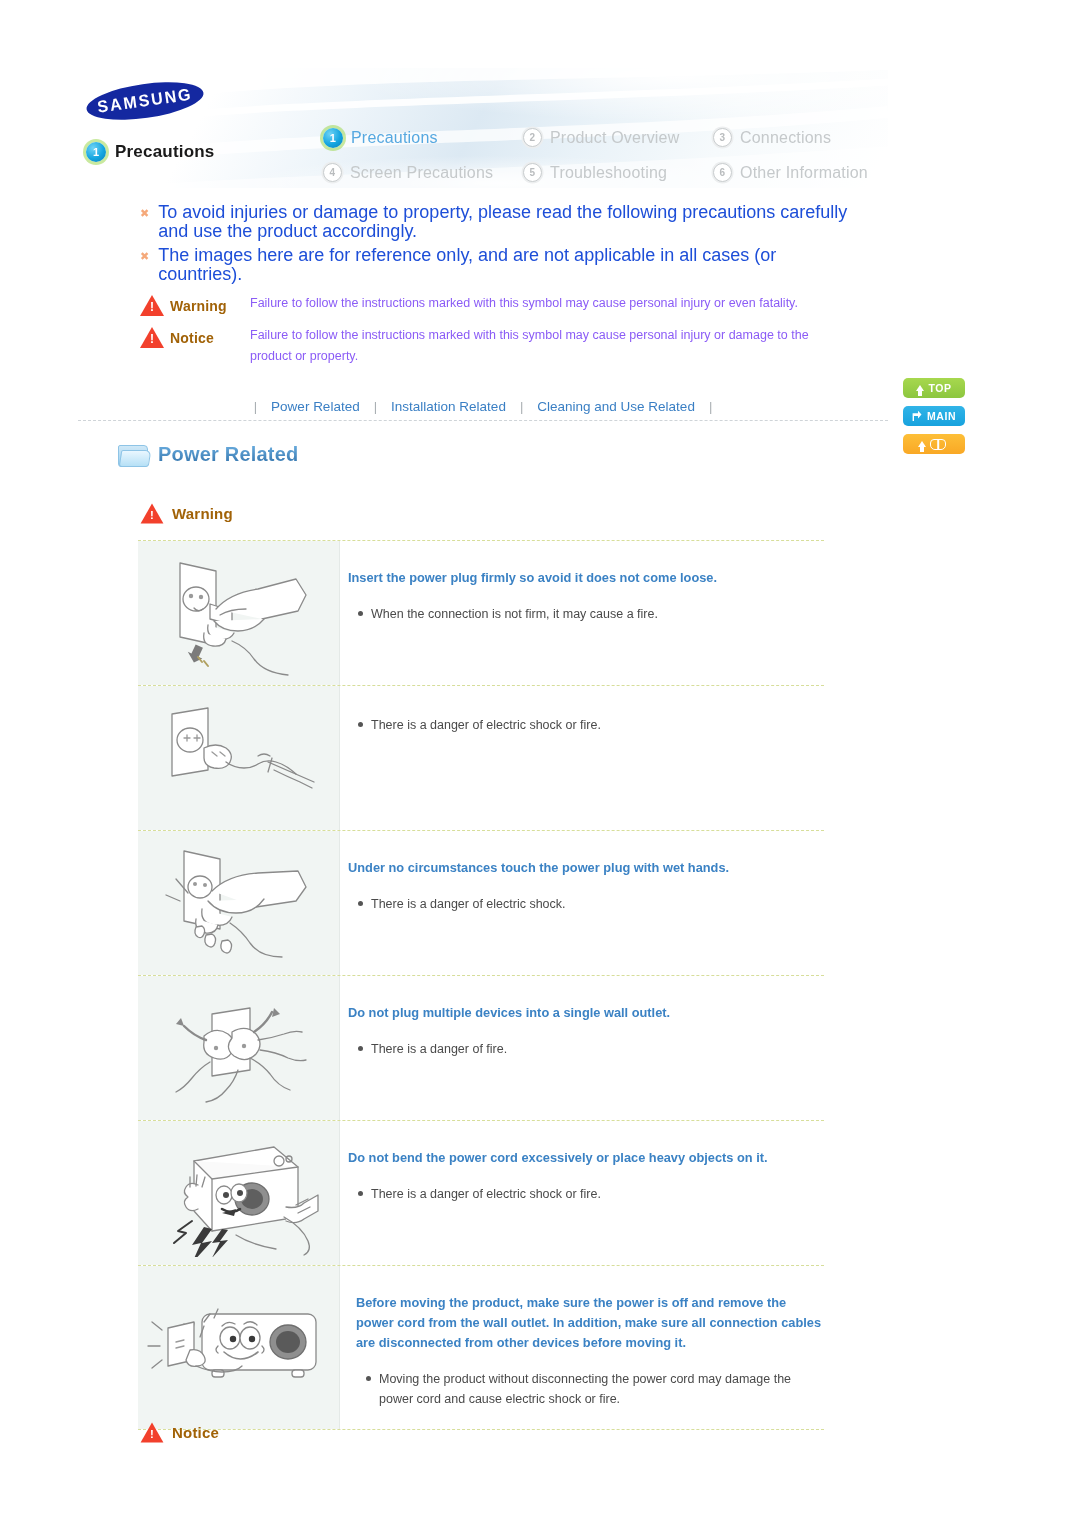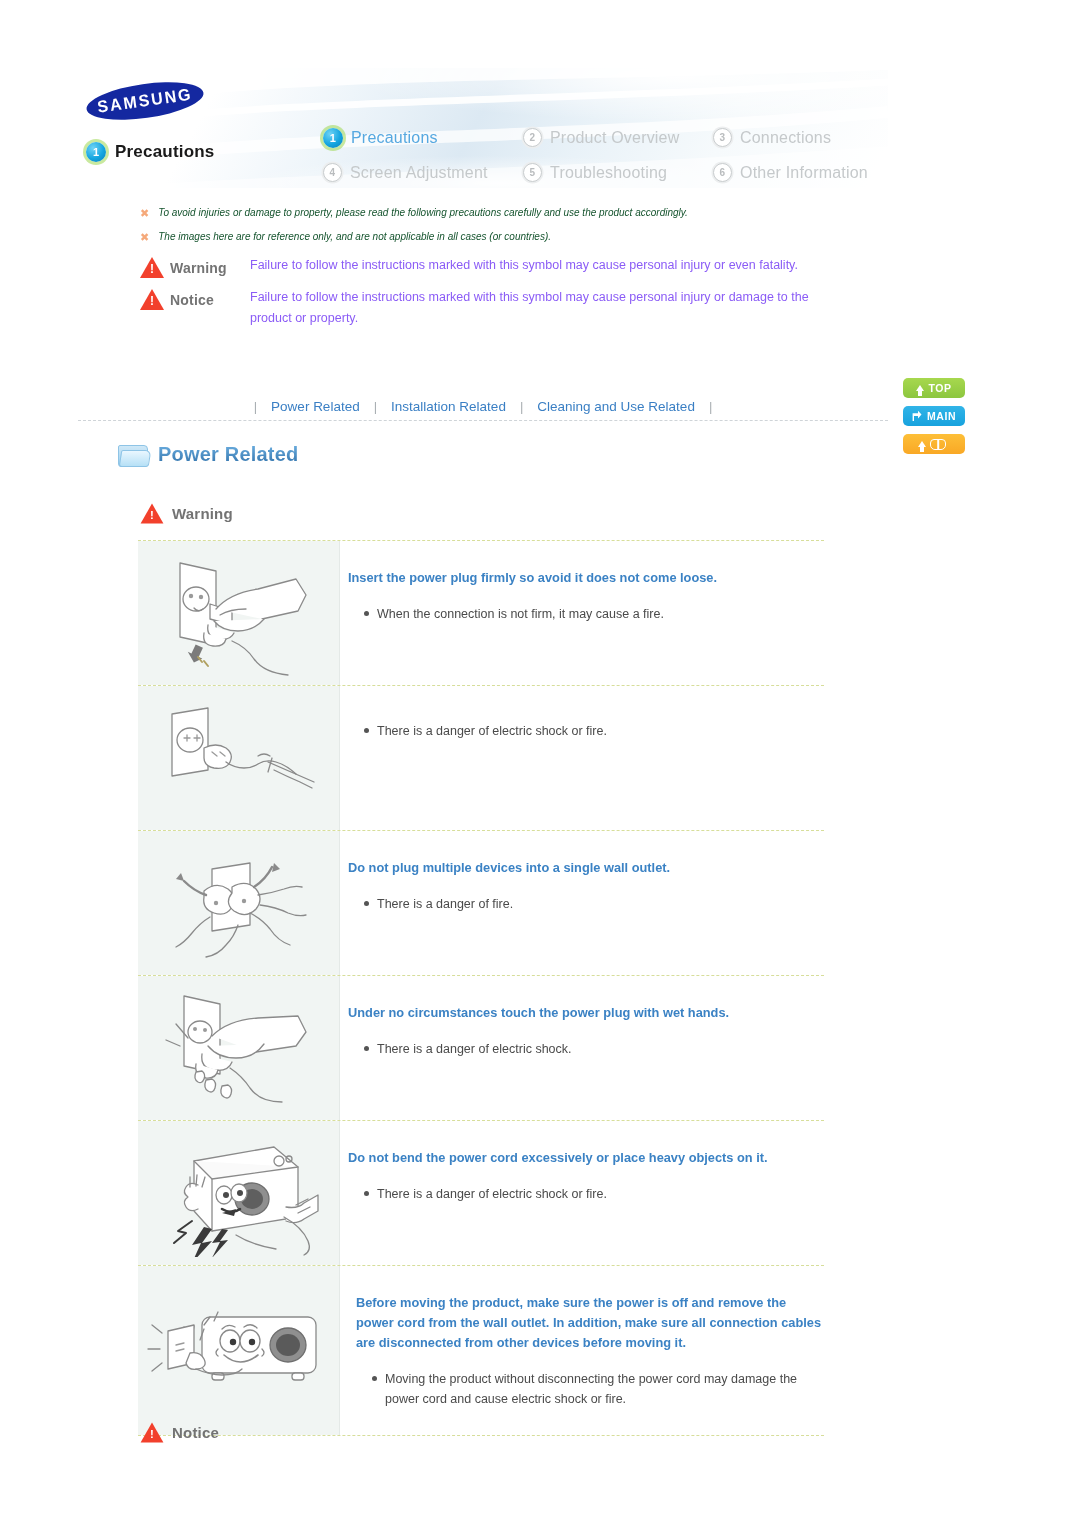--- a/index.html
+++ b/index.html
@@ -130,24 +130,23 @@
     margin-bottom: 5px;
   }
   .note-mark {
     color: #f5a97a;
     font-size: 11px;
     line-height: 18px;
     flex: 0 0 auto;
     padding-top: 1px;
   }
   .note-text {
-    font-size: 10px;
-    color: #14532d;
+    font-size: 18px;
+    color: #1d4ed8;
     line-height: 19px;
-    font-style: italic;
   }
 
   .sym-row {
     display: flex;
     align-items: flex-start;
     gap: 12px;
     margin-top: 9px;
   }
   .sym-badge {
     flex: 0 0 auto;
@@ -171,21 +170,21 @@
     left: -3px;
     top: 5px;
     width: 6px;
     text-align: center;
     color: #ffffff;
     font-size: 12px;
     font-weight: bold;
     line-height: 14px;
   }
   .sym-name {
-    color: #737373;
+    color: #a16207;
     font-size: 14px;
     font-weight: bold;
     letter-spacing: 0.2px;
   }
   .sym-desc {
     font-size: 12.5px;
     color: #8b5cf6;
     line-height: 21px;
     max-width: 600px;
   }
@@ -355,21 +354,21 @@
     flex: 1 1 auto;
     padding: 27px 0 18px 8px;
   }
   .p-title {
     color: #3b82c4;
     font-size: 12.8px;
     font-weight: bold;
     line-height: 20px;
     margin: 0 0 16px 0;
   }
-  .p-bullets { margin: 8px; padding: 0; list-style: none; }
+  .p-bullets { margin: 2px; padding: 0; list-style: none; }
   .p-bullets li {
     position: relative;
     padding-left: 21px;
     font-size: 12.5px;
     color: #4a4a4a;
     line-height: 20px;
     margin-bottom: 2px;
   }
   .p-bullets li::before {
     content: "";
@@ -411,21 +410,21 @@
     <div class="navitem">
       <span class="numbadge inactive">2</span>
       <span>Product Overview</span>
     </div>
     <div class="navitem">
       <span class="numbadge inactive">3</span>
       <span>Connections</span>
     </div>
     <div class="navitem">
       <span class="numbadge inactive">4</span>
-      <span>Screen Adjustment</span>
+      <span>Screen Precautions</span>
     </div>
     <div class="navitem">
       <span class="numbadge inactive">5</span>
       <span>Troubleshooting</span>
     </div>
     <div class="navitem">
       <span class="numbadge inactive">6</span>
       <span>Other Information</span>
     </div>
   </div>
@@ -551,20 +550,48 @@
       <ul class="p-bullets">
         <li>There is a danger of electric shock or fire.</li>
       </ul>
     </div>
   </div>
 
   <div class="prow">
     <div class="pic-cell">
       <svg class="illus" width="185" height="128" viewBox="0 0 185 128">
         <g fill="none" stroke="#8a8a8a" stroke-width="1.3" stroke-linejoin="round" stroke-linecap="round">
+          <path d="M38,12 L74,20 L74,90 L38,82 Z" fill="#ffffff"></path>
+          <ellipse cx="54" cy="48" rx="12" ry="11" fill="#ffffff"></ellipse>
+          <circle cx="49" cy="45" r="2" fill="#9a9a9a" stroke="none"></circle>
+          <circle cx="59" cy="46" r="2" fill="#9a9a9a" stroke="none"></circle>
+          <path d="M66,52 q16,-16 46,-18 L152,32 L160,48 L150,62 L110,68" fill="#ffffff"></path>
+          <path d="M62,62 q10,12 28,12 q18,0 28,-14" fill="#ffffff"></path>
+          <path d="M56,70 q-2,14 12,16 q14,2 18,-8" fill="#ffffff"></path>
+          <path d="M50,80 q-2,12 10,14 q10,1 12,-8" fill="#ffffff"></path>
+          <path d="M84,84 q12,8 20,20 q10,14 32,14"></path>
+          <path d="M42,54 l-12,-14 M34,62 l-14,-6" stroke="#8a8a8a"></path>
+          <path d="M60,96 q-3,8 2,11 q5,3 7,-3 q2,-6 -3,-9 Z" fill="#ffffff"></path>
+          <path d="M76,102 q-3,8 2,11 q5,3 7,-3 q2,-6 -3,-9 Z" fill="#ffffff"></path>
+          <path d="M50,88 q-3,7 2,10 q4,2 6,-3 q2,-5 -2,-8 Z" fill="#ffffff"></path>
+        </g>
+      </svg>
+    </div>
+    <div class="txt-cell">
+      <p class="p-title">Under no circumstances touch the power plug with wet hands.</p>
+      <ul class="p-bullets">
+        <li>There is a danger of electric shock.</li>
+      </ul>
+    </div>
+  </div>
+
+  <div class="prow">
+    <div class="pic-cell">
+      <svg class="illus" width="185" height="128" viewBox="0 0 185 128">
+        <g fill="none" stroke="#8a8a8a" stroke-width="1.3" stroke-linejoin="round" stroke-linecap="round">
           <path d="M66,30 L104,24 L104,86 L66,92 Z" fill="#ffffff"></path>
           <path d="M58,52 q12,-10 24,-2 q10,8 4,18 q-6,10 -18,6 q-12,-4 -10,-16 Z" fill="#ffffff"></path>
           <path d="M86,48 q14,-8 24,2 q8,10 0,20 q-10,10 -22,2 q-10,-8 -2,-18 Z" fill="#ffffff"></path>
           <circle cx="70" cy="64" r="2.2" fill="#9a9a9a" stroke="none"></circle>
           <circle cx="98" cy="62" r="2.2" fill="#9a9a9a" stroke="none"></circle>
           <path d="M60,56 q-12,-4 -22,-14" stroke-width="2.4"></path>
           <path d="M30,40 l8,2 l-3,-8 Z" fill="#8a8a8a" stroke="none"></path>
           <path d="M108,48 q12,-8 18,-20" stroke-width="2.4"></path>
           <path d="M128,24 l-2,9 l8,-3 Z" fill="#8a8a8a" stroke="none"></path>
           <path d="M112,56 q14,-2 26,-6 q10,-4 18,-2"></path>
@@ -572,48 +599,20 @@
           <path d="M64,78 q-10,6 -18,16 q-8,10 -16,14"></path>
           <path d="M92,86 q-4,12 -12,20 q-8,10 -20,12"></path>
           <path d="M104,74 q12,6 20,16 q8,12 20,16"></path>
         </g>
       </svg>
     </div>
     <div class="txt-cell">
       <p class="p-title">Do not plug multiple devices into a single wall outlet.</p>
       <ul class="p-bullets">
         <li>There is a danger of fire.</li>
-      </ul>
-    </div>
-  </div>
-
-  <div class="prow">
-    <div class="pic-cell">
-      <svg class="illus" width="185" height="128" viewBox="0 0 185 128">
-        <g fill="none" stroke="#8a8a8a" stroke-width="1.3" stroke-linejoin="round" stroke-linecap="round">
-          <path d="M38,12 L74,20 L74,90 L38,82 Z" fill="#ffffff"></path>
-          <ellipse cx="54" cy="48" rx="12" ry="11" fill="#ffffff"></ellipse>
-          <circle cx="49" cy="45" r="2" fill="#9a9a9a" stroke="none"></circle>
-          <circle cx="59" cy="46" r="2" fill="#9a9a9a" stroke="none"></circle>
-          <path d="M66,52 q16,-16 46,-18 L152,32 L160,48 L150,62 L110,68" fill="#ffffff"></path>
-          <path d="M62,62 q10,12 28,12 q18,0 28,-14" fill="#ffffff"></path>
-          <path d="M56,70 q-2,14 12,16 q14,2 18,-8" fill="#ffffff"></path>
-          <path d="M50,80 q-2,12 10,14 q10,1 12,-8" fill="#ffffff"></path>
-          <path d="M84,84 q12,8 20,20 q10,14 32,14"></path>
-          <path d="M42,54 l-12,-14 M34,62 l-14,-6" stroke="#8a8a8a"></path>
-          <path d="M60,96 q-3,8 2,11 q5,3 7,-3 q2,-6 -3,-9 Z" fill="#ffffff"></path>
-          <path d="M76,102 q-3,8 2,11 q5,3 7,-3 q2,-6 -3,-9 Z" fill="#ffffff"></path>
-          <path d="M50,88 q-3,7 2,10 q4,2 6,-3 q2,-5 -2,-8 Z" fill="#ffffff"></path>
-        </g>
-      </svg>
-    </div>
-    <div class="txt-cell">
-      <p class="p-title">Under no circumstances touch the power plug with wet hands.</p>
-      <ul class="p-bullets">
-        <li>There is a danger of electric shock.</li>
       </ul>
     </div>
   </div>
 
   <div class="prow">
     <div class="pic-cell">
       <svg class="illus" width="185" height="128" viewBox="0 0 185 128">
         <g fill="none" stroke="#8a8a8a" stroke-width="1.3" stroke-linejoin="round" stroke-linecap="round">
           <path d="M48,32 L128,18 L152,38 L152,88 L66,102 L48,82 Z" fill="#ffffff"></path>
           <path d="M48,32 L66,50 L152,38" fill="#fafafa"></path>

